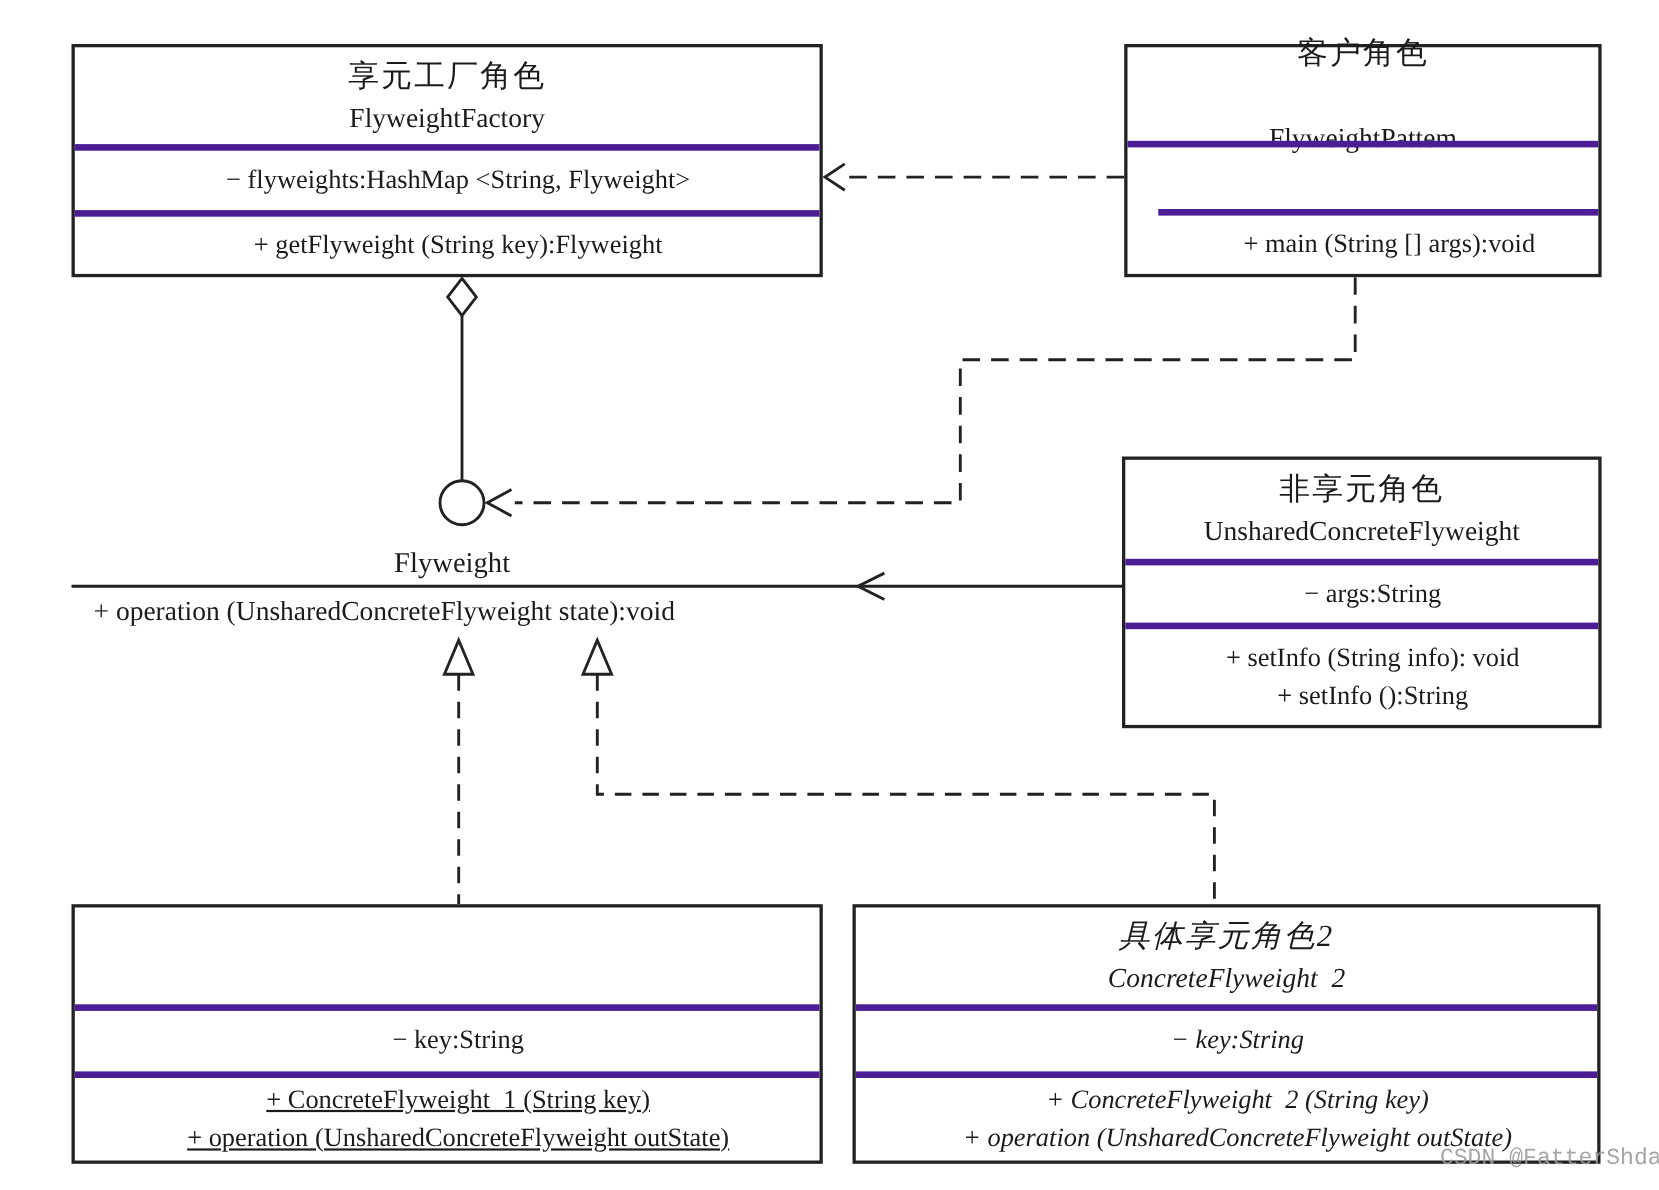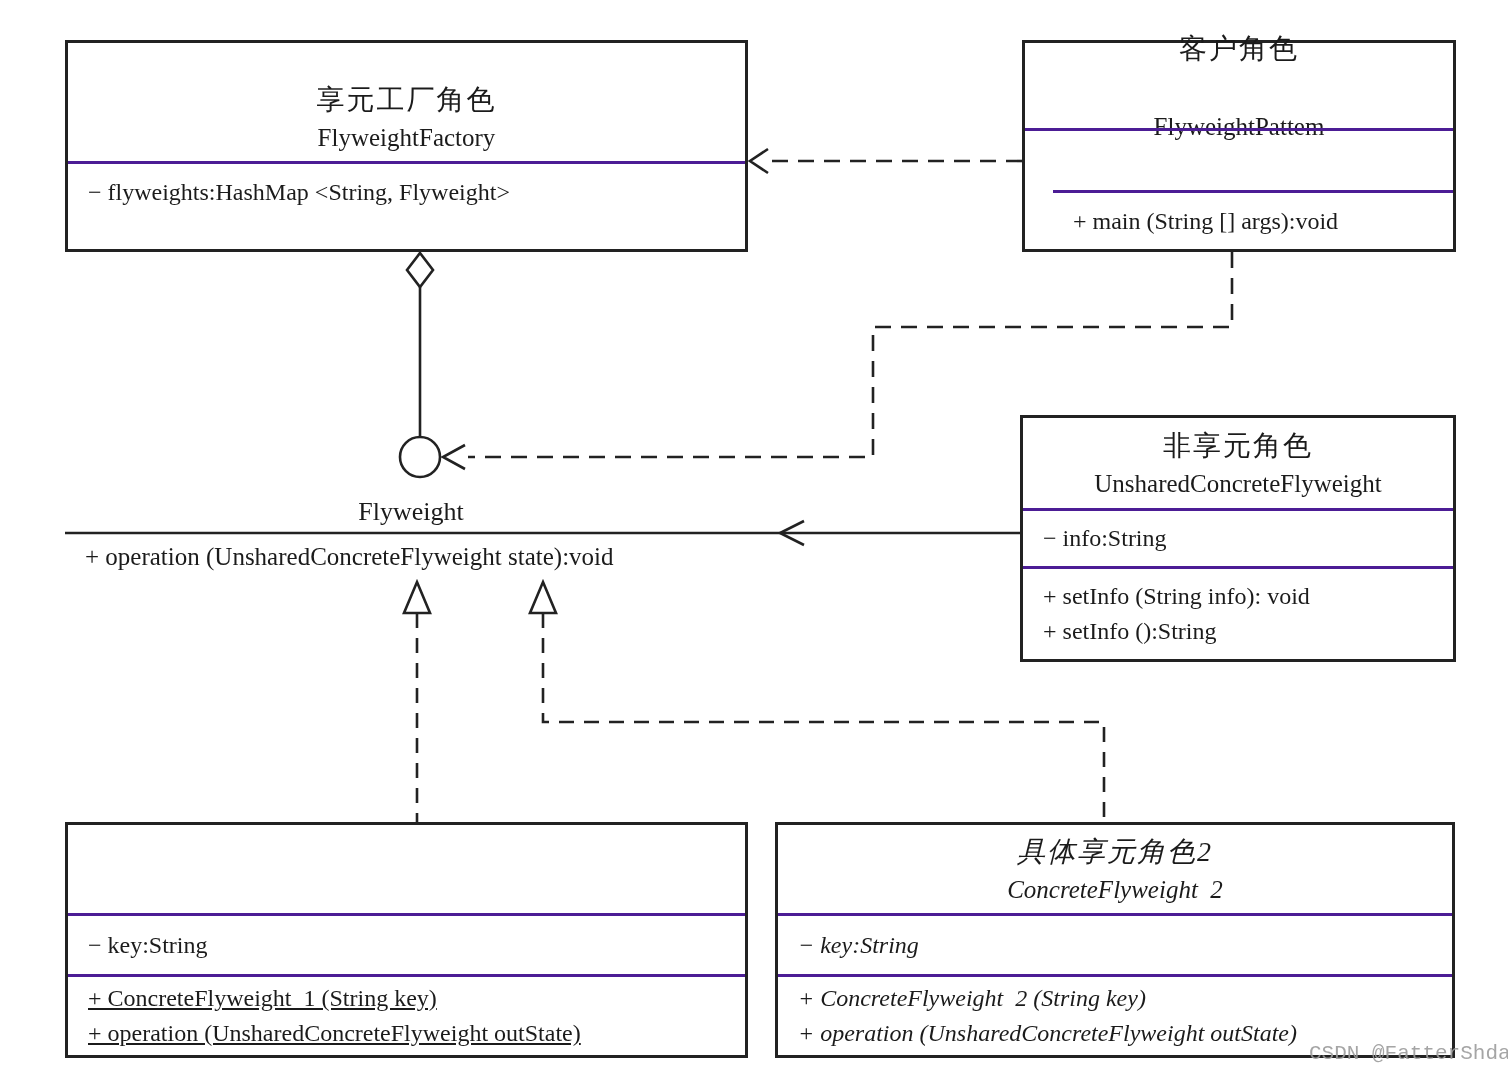--- a/index.html
+++ b/index.html
@@ -44,25 +44,26 @@
     line-height: 42px;
     letter-spacing: 2px;
     white-space: pre;
   }
   .title-en {
     font-size: 25px;
     line-height: 34px;
     white-space: pre;
   }
   .sec-attrs, .sec-methods {
-    border-top: 3px solid #4c1d95;
+    border-top: 6px solid #4c1d95;
     padding-left: 20px;
     display: flex;
     flex-direction: column;
     justify-content: center;
+    text-align: center;
   }
   .member-line {
     font-size: 24px;
     line-height: 35px;
     white-space: pre;
   }
   .free-label {
     position: absolute;
     white-space: pre;
   }
@@ -121,26 +122,29 @@
       <line x1="417" y1="613" x2="417" y2="822" fill="none" stroke-dasharray="15 10"></line>
     </g>
 
     <g stroke="#222222" stroke-width="2.6">
       <polygon points="543,582 556,613 530,613" fill="#ffffff"></polygon>
       <path d="M 543 613 L 543 722 L 1104 722 L 1104 822" fill="none" stroke-dasharray="15 10"></path>
     </g>
   </svg>
 
   <div class="uml-class" style="left:65px; top:40px; width:683px; height:212px;">
-    <div class="sec sec-title" style="height:88px;margin-top:30px;">
+    <div class="sec sec-title" style="height:88px;">
       <div class="title-zh">享元工厂角色</div>
       <div class="title-en">FlyweightFactory</div>
     </div>
     <div class="sec sec-attrs" style="height:60px;">
       <div class="member-line">− flyweights:HashMap &lt;String, Flyweight&gt;</div>
+    </div>
+    <div class="sec sec-methods" style="flex:1;">
+      <div class="member-line">+ getFlyweight (String key):Flyweight</div>
     </div>
   </div>
 
   <div class="uml-class" style="left:1022px; top:40px; width:434px; height:212px;">
     <div class="sec sec-title" style="height:85px;gap:40px;">
       <div class="title-zh">客户角色</div>
       <div class="title-en">FlyweightPattem</div>
     </div>
     <div class="sec sec-attrs" style="height:62px;">
     </div>
@@ -148,21 +152,21 @@
       <div class="member-line">+ main (String [] args):void</div>
     </div>
   </div>
 
   <div class="uml-class" style="left:1020px; top:415px; width:436px; height:247px;">
     <div class="sec sec-title" style="height:90px;">
       <div class="title-zh">非享元角色</div>
       <div class="title-en">UnsharedConcreteFlyweight</div>
     </div>
     <div class="sec sec-attrs" style="height:58px;">
-      <div class="member-line">− info:String</div>
+      <div class="member-line">− args:String</div>
     </div>
     <div class="sec sec-methods" style="flex:1;">
       <div class="member-line">+ setInfo (String info): void</div>
       <div class="member-line">+ setInfo ():String</div>
     </div>
   </div>
 
   <div class="uml-class" style="left:65px; top:822px; width:683px; height:236px;">
     <div class="sec sec-title" style="height:88px;">
     </div>

